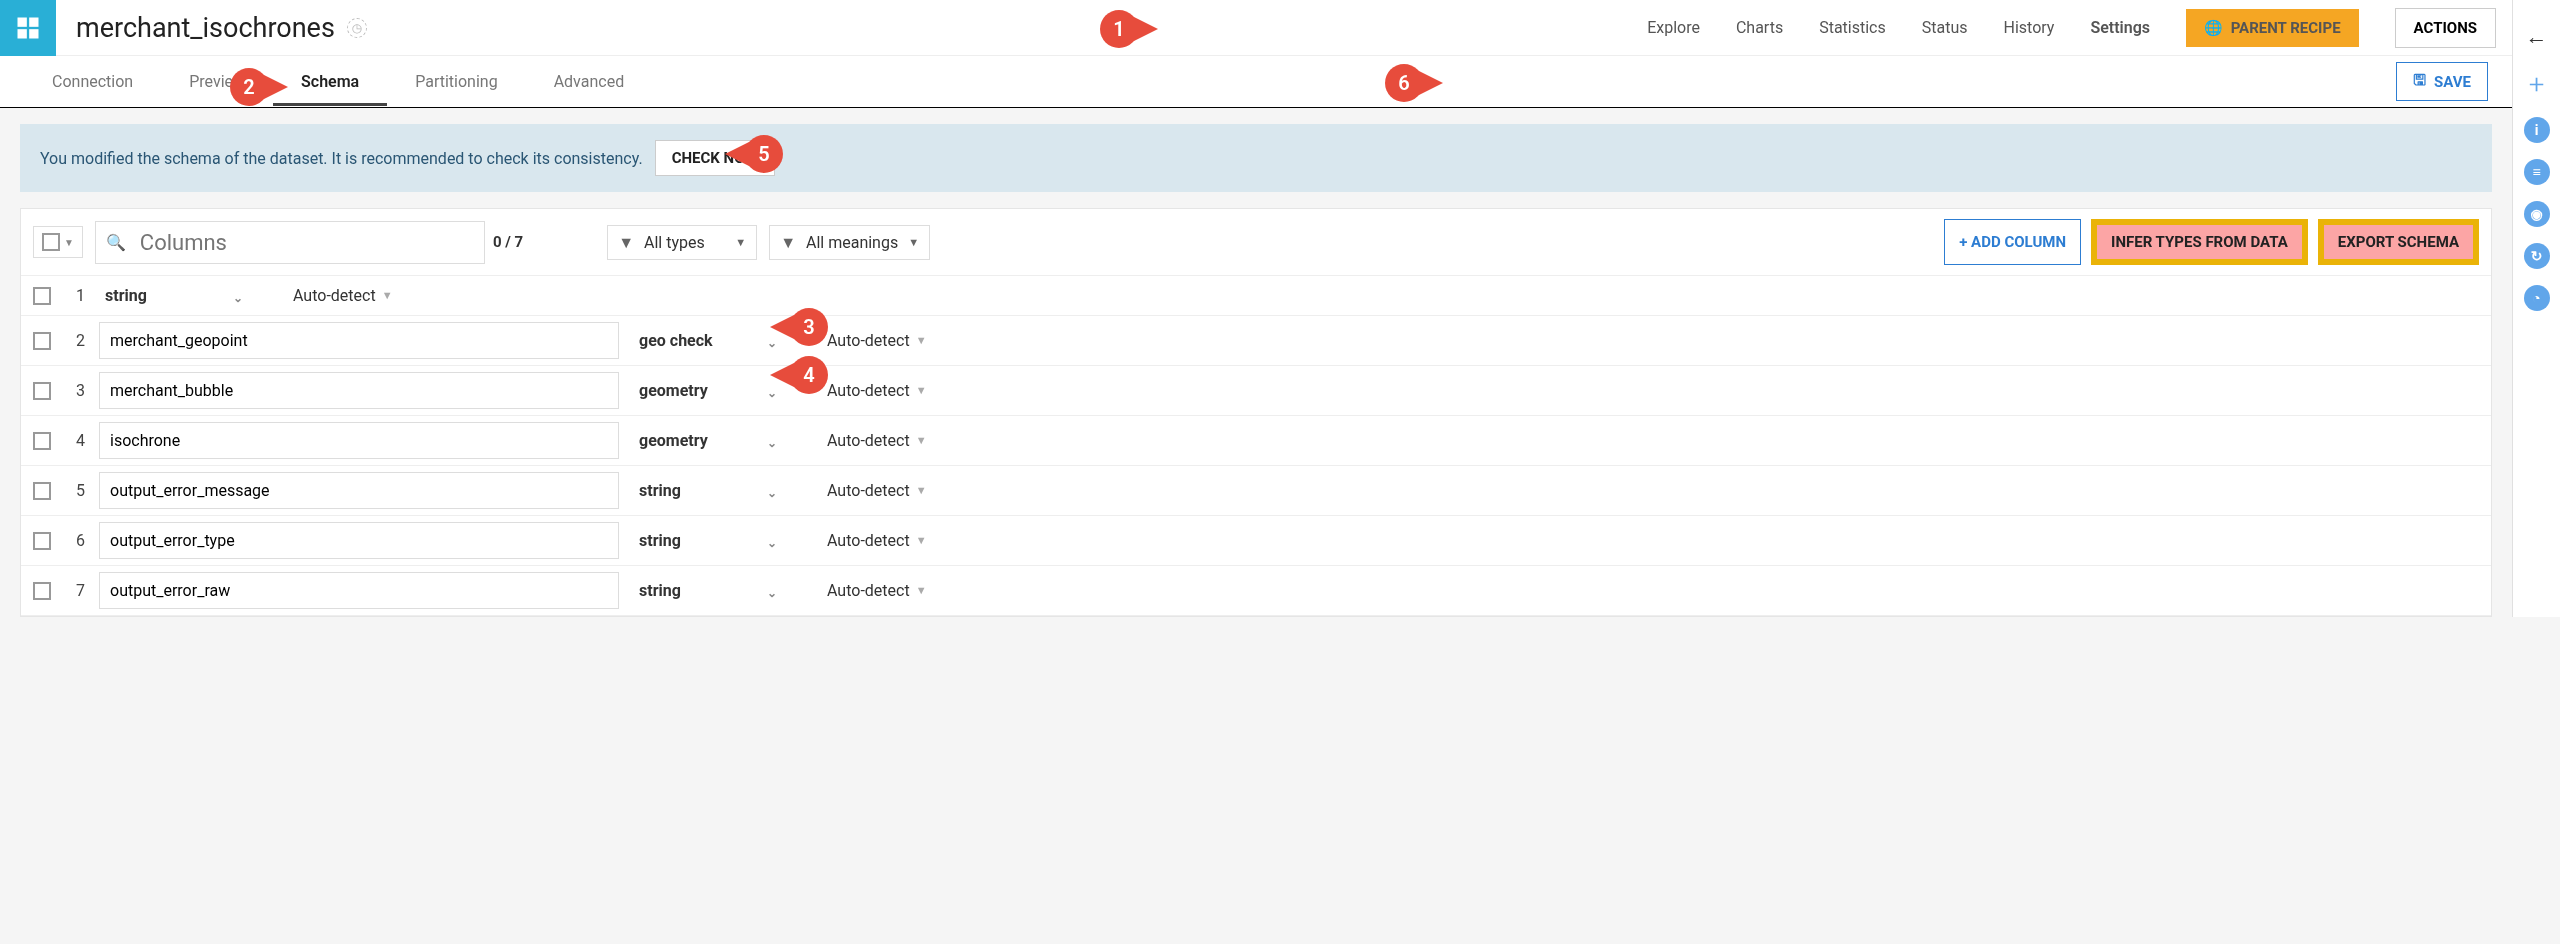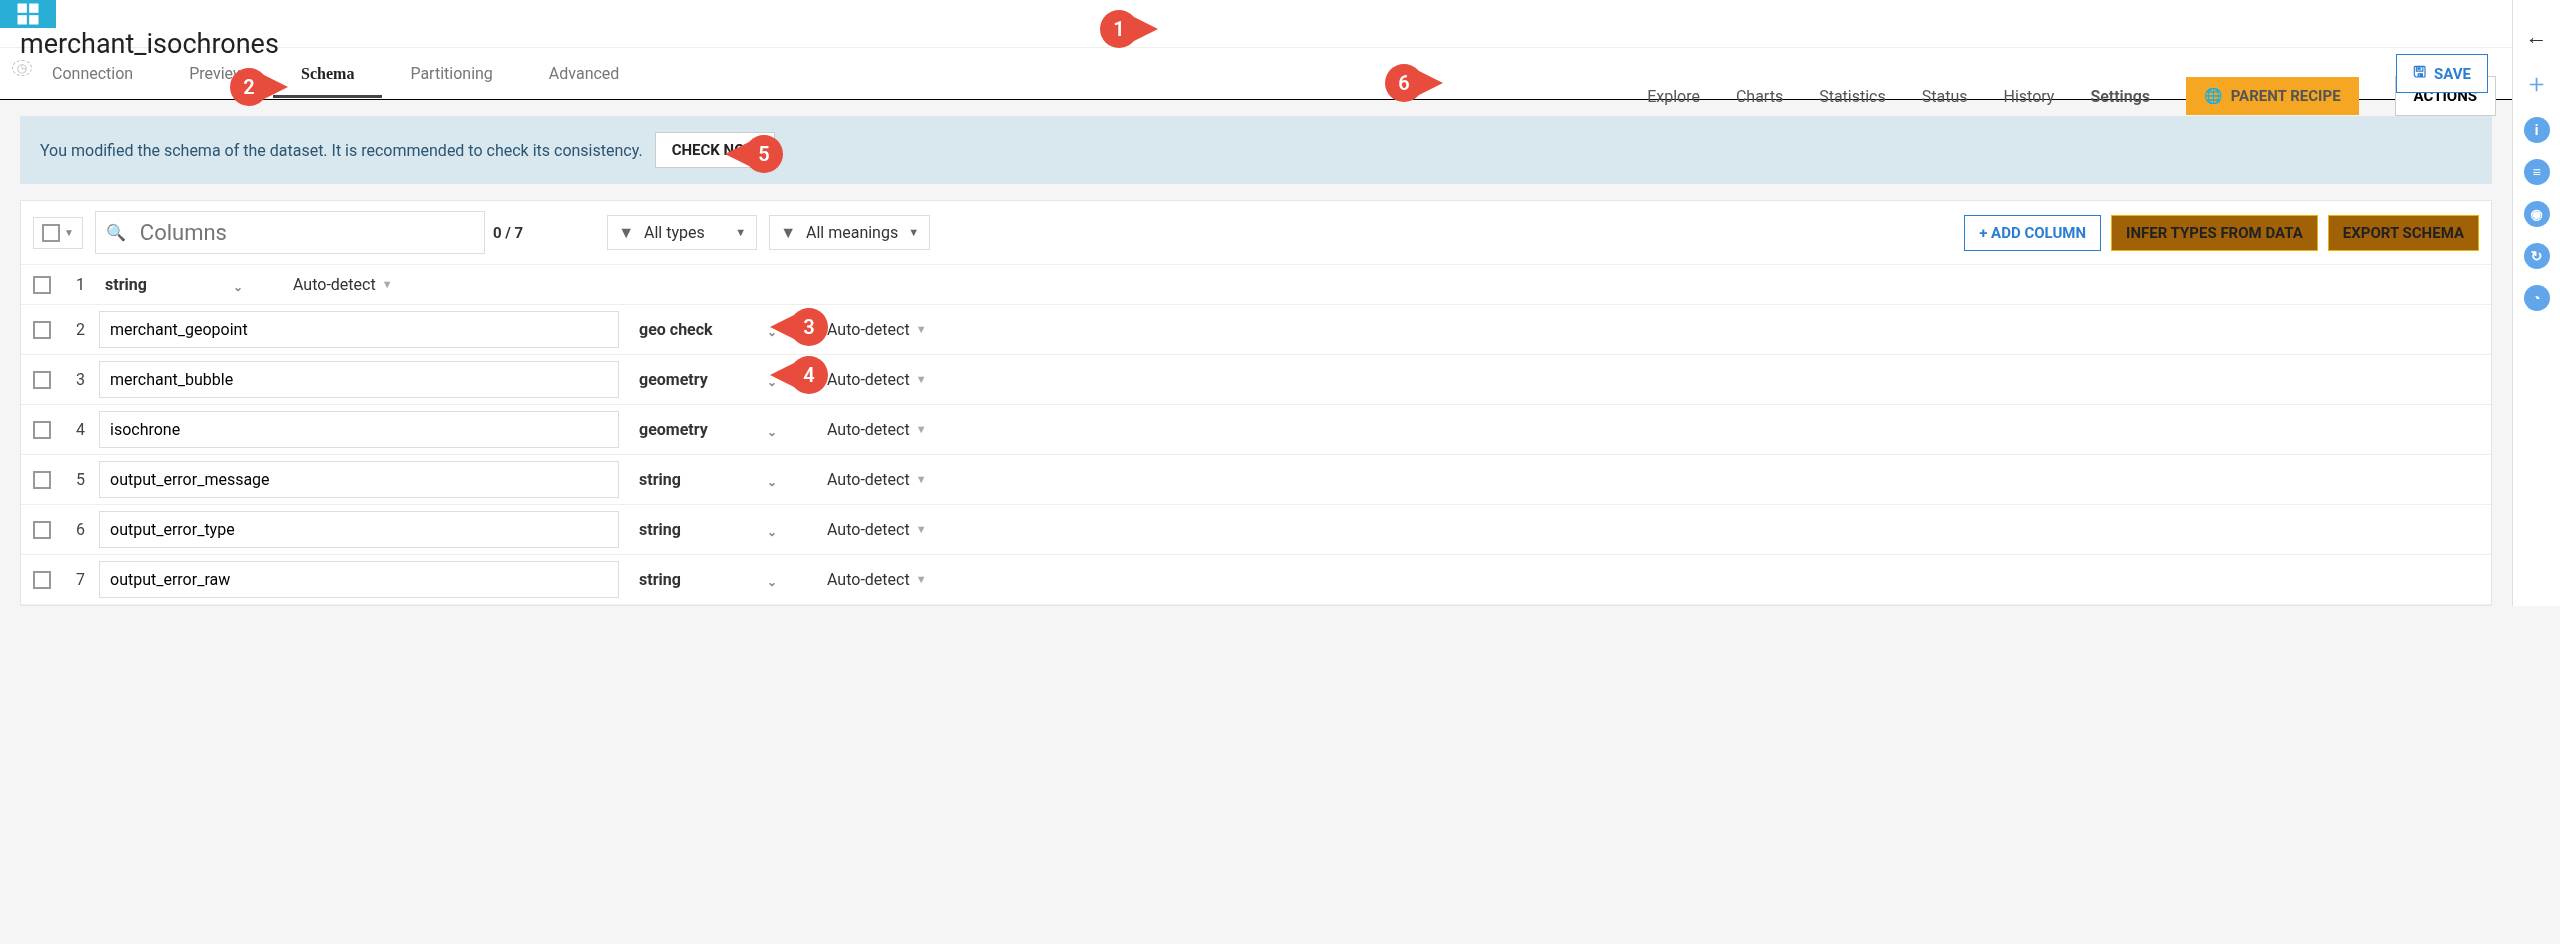--- a/index.html
+++ b/index.html
@@ -3,56 +3,56 @@
 <meta charset="utf-8">
 <style>
   * { box-sizing: border-box; margin: 0; padding: 0; font-family: -apple-system, BlinkMacSystemFont, "Segoe UI", Roboto, sans-serif; }
   body { background: #f5f5f5; display: flex; }
   .main-area { flex: 1; }
   .right-rail { width: 48px; background: #fff; border-left: 1px solid #e0e0e0; display: flex; flex-direction: column; align-items: center; padding-top: 24px; gap: 16px; }
   .right-rail .rail-icon { width: 26px; height: 26px; border-radius: 50%; display: flex; align-items: center; justify-content: center; cursor: pointer; }
   .rail-plus { color: #61a6ea; font-size: 26px; font-weight: 300; }
   .rail-dot { width: 26px; height: 26px; background: #61a6ea; color: #fff; font-size: 14px; font-weight: bold; }
   
-  .topbar { display: flex; align-items: flex-start; background: #fff; height: 48px; padding-right: 16px; border-bottom: 1px solid #eee; flex-direction: column;}
+  .topbar { display: flex; align-items: center; background: #fff; height: 56px; padding-right: 16px; border-bottom: 1px solid #eee;}
   .logo-box { width: 56px; height: 56px; background: #29afd6; display: flex; align-items: center; justify-content: center; color: #fff; }
   .logo-box svg { width: 28px; height: 28px; }
   .dataset-title { font-size: 27px; font-weight: 400; color: #222; margin-left: 20px; }
   .title-icon { margin-left: 12px; color: #bbb; width: 20px; height: 20px; border: 1.5px dashed #bbb; border-radius: 50%; font-size: 12px; display:inline-flex; align-items:center; justify-content:center;}
   .topnav { margin-left: auto; display: flex; align-items: center; gap: 36px; color: #444; font-size: 16px; }
   .topnav span { cursor: pointer; color: #555; }
   .topnav .active { font-weight:600; }
   .btn-parent { background: #f5a623; color: #000; font-weight: 700; font-size: 15px; padding: 10px 18px; border: none; cursor: pointer; display:flex; align-items:center; gap:8px;}
   .btn-actions { background: #fff; color: #000; font-weight: 700; font-size: 15px; padding: 10px 18px; border: 1px solid #ccc; cursor: pointer; }
   .top-right-arrow { width:36px; display:flex; align-items:center; justify-content:center; font-size:22px; cursor:pointer; color:#333;}
   
   .subtabs { display: flex; align-items: center; background: #fff; height: 52px; padding: 0 24px; border-bottom: 1px solid #000000;}
   .subtabs .tab { color: #777; font-size: 16px; padding: 14px 28px; cursor: pointer; position: relative; }
-  .subtabs .tab.active { color: #222; font-weight: 600; font-family: Liberation Serif, serif; }
+  .subtabs .tab.active { color: #222; font-weight: 600; }
   .subtabs .tab.active::after { content:''; position:absolute; left:0; right:0; bottom:-1px; height:3px; background:#444; }
   .btn-save { margin-left: auto; border: 1.5px solid #2d7dd2; background:#fff; color: #2d7dd2; font-weight: 700; font-size: 15px; padding: 6px 16px; cursor: pointer; display:flex; align-items:center; gap:8px; }
 
   .notice-bar { margin: 16px 20px; background: #d9e7ee; padding: 16px 20px; display: flex; align-items: center; gap: 12px; color: #2a5674; font-size: 16px; }
   .btn-check { background: #fff; border: 1px solid #ccc; color: #222; font-weight: 700; padding: 8px 16px; font-size: 15px; cursor: pointer; }
   
   .panel { margin: 0 20px; background: #fff; border: 1px solid #e5e5e5; }
   .toolbar { display:flex; align-items:center; padding: 10px 12px; gap: 12px; border-bottom: 1px solid #eee;}
   .chkbox { width: 18px; height: 18px; border: 2px solid #999; cursor: pointer; background:#fff;}
   .chk-wrap { display:flex; align-items:center; gap:4px; border:1px solid #ddd; padding:6px 8px;}
   .chk-caret { font-size:10px; color:#888;}
   .search-box { display:flex; align-items:center; border:1px solid #ddd; flex:0 0 390px;}
   .search-box .sicon{ padding:8px 10px; color:#888;}
   .search-box input { border:none; outline:none; font-size:22px; flex:1; padding:8px 4px;}
   .count-lbl { font-weight:700; color:#333; font-size:15px; margin-left:-4px;}
   .type-dd { border:1px solid #ddd; padding:7px 10px; display:flex; align-items:center; gap:10px; cursor:pointer; font-size:16px; color:#333; min-width:150px;}
   .type-dd .filter-icon{color:#666;}
   .type-dd .dd-caret{margin-left:auto; font-size:11px; color:#666;}
   .toolbar-right { margin-left:auto; display:flex; gap:10px;}
   .btn-add { border:1.5px solid #2d7dd2; background:#fff; color:#2d7dd2; font-weight:700; padding:8px 14px; cursor:pointer; font-size:15px;}
-  .btn-outline { border:1px solid #eab308; background:#a16207; color:#222; font-weight:700; padding:8px 14px; cursor:pointer; font-size:15px;}
+  .btn-outline { border:6px solid #eab308; background:#fca5a5; color:#222; font-weight:700; padding:8px 14px; cursor:pointer; font-size:15px;}
 
   .rows { }
   .row { display:flex; align-items:center; border-bottom:1px solid #eee; padding:6px 12px; gap:14px;}
   .row .idx { width: 20px; text-align:right; color:#444; font-size:16px;}
   .row .name-input { flex:0 0 520px; border:1px solid #ddd; padding:8px 10px; font-size:16px; outline:none;}
   .row .type-cell { flex:0 0 150px; display:flex; align-items:flex-end; justify-content:space-between; font-size:16px; color:#333; cursor:pointer; padding:4px 6px;font-weight:bold;}
   .row .type-cell .chev{font-size:12px; color:#888;}
   .row .meaning-cell { flex:0 0 140px; display:flex; align-items:center; gap:6px; color:#333; font-size:16px; cursor:pointer; margin-left:30px;}
   .row .meaning-cell .chev2{font-size:11px; color:#aaa;}
 

